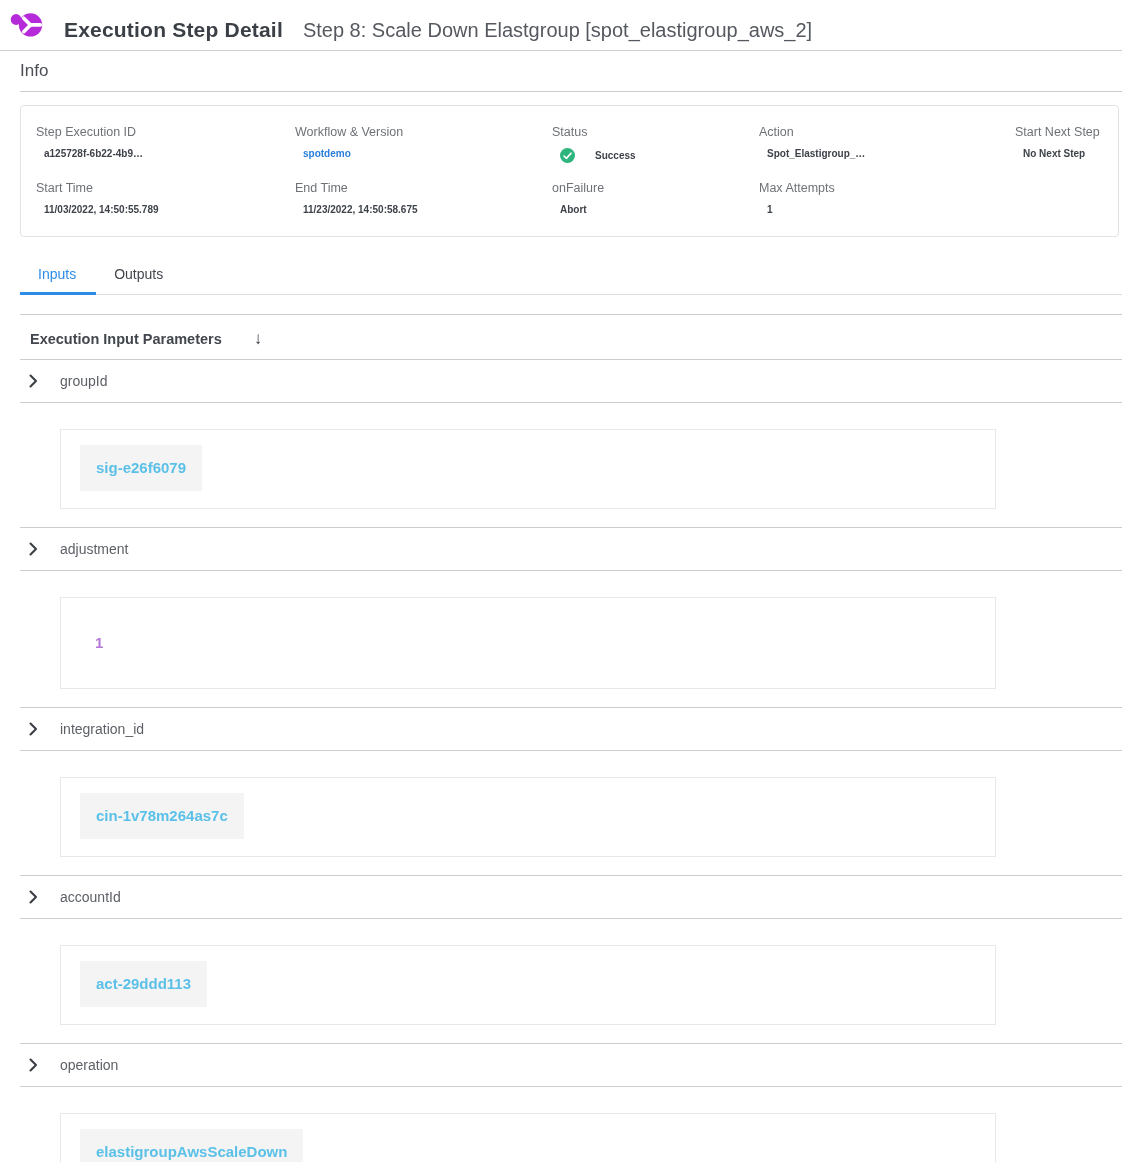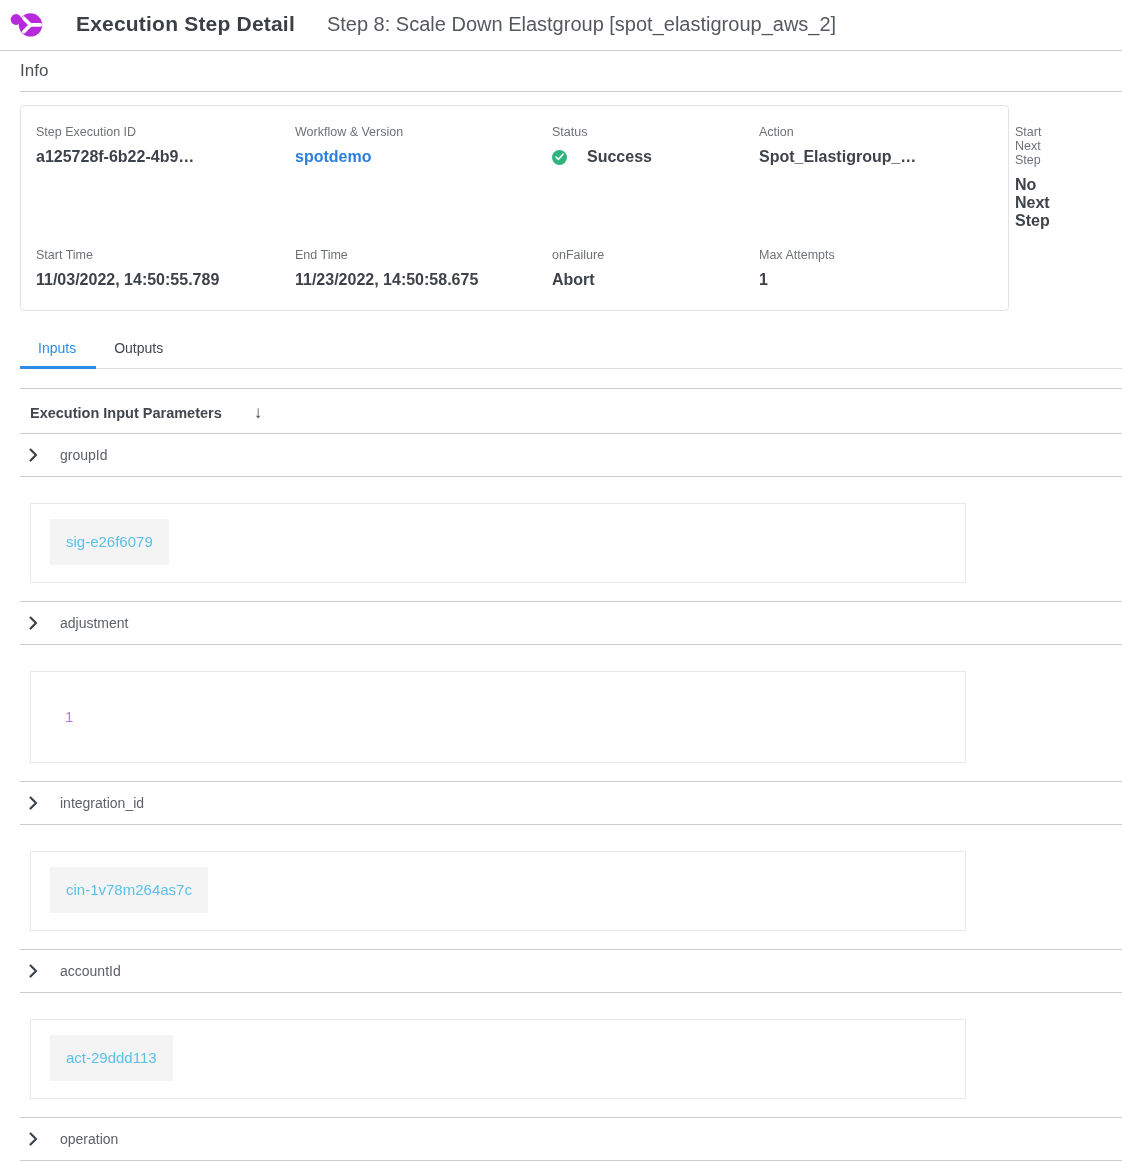--- a/index.html
+++ b/index.html
@@ -1,37 +1,37 @@
 <!DOCTYPE html>
 <html><head>
 <meta charset="utf-8">
 <style>
   * { margin:0; padding:0; box-sizing:border-box; }
   body { font-family:"Liberation Sans","DejaVu Sans",sans-serif; background:#fff; }
   .page { width:1122px; height:1162px; background:#fff; overflow:hidden; }
 
   
-  .top-header { display:flex; align-items:center; gap:32px; padding:6px 0 8px 8px;
+  .top-header { display:flex; align-items:flex-end; gap:20px; padding:6px 0 8px 8px;
                 border-bottom:1px solid #cfcfcf; }
   .logo { width:36px; height:36px; flex:0 0 auto; }
   .page-title { font-size:21px; font-weight:700; color:#3b3f46; letter-spacing:.2px; }
   .page-subtitle { font-size:20px; font-weight:400; color:#55585f; }
 
   .content { padding-left:20px; }
 
   
   .info-heading { margin-top:10px; font-size:17px; color:#4b4f55; }
   .divider { height:1px; background:#cdcdcd; }
   .info-divider { margin-top:10px; }
 
-  .info-card { margin-top:13px; width:989px; border:1px solid #e3e3e3; border-radius:4px;
+  .info-card { margin-top:13px; width:1099px; border:1px solid #e3e3e3; border-radius:4px;
                padding:19px 0 21px 15px; display:grid;
                grid-template-columns:259px 257px 207px 256px 1fr; row-gap:18px; }
   .field .flabel { font-size:12.5px; color:#6e7277; margin-bottom:9px; }
-  .field .fvalue { font-size:16px; font-weight:600; color:#3e4249; }
+  .field .fvalue { font-size:10px; font-weight:600; color:#3e4249;margin-left:8px; }
   .field .fvalue.link { color:#2a7fdb; font-weight:600; cursor:pointer; }
   .status-value { display:flex; align-items:center; gap:20px; }
   .check-circle { width:15px; height:15px; border-radius:50%; background:#2eb57e;
                   display:inline-flex; align-items:center; justify-content:center; }
   .check-circle svg { display:block; }
 
   
   .tab-bar { margin-top:29px; display:flex; border-bottom:1px solid #dcdcdc; width:1102px; }
   .tab { padding:0 20px 10px 18px; font-size:14px; color:#42464d; cursor:pointer;
          border-bottom:3px solid transparent; margin-bottom:-1px; }
@@ -43,21 +43,21 @@
   .params-title { font-size:14.5px; font-weight:700; color:#42464d; }
   .arrow-down { font-size:17px; font-weight:700; color:#33373d; cursor:pointer; line-height:1; }
   .params-divider { margin-top:12px; width:1102px; }
 
   .section-separator { width:1102px; }
   .section-header { display:flex; align-items:center; gap:20px; height:42px; padding-left:6px; cursor:pointer;text-align:right; }
   .chevron { display:inline-flex; }
   .section-name { font-size:14px; color:#5d6167; }
   .section-divider { width:1102px; }
 
-  .value-box { margin:26px 0 18px 10px; width:936px; border:1px solid #e8e8e8; }
+  .value-box { margin:26px 0 18px 40px; width:936px; border:1px solid #e8e8e8;font-weight:bold; }
   .value-box.chip-box { padding:15px 0 17px 19px; }
   .value-box.number-box { padding:36px 0 36px 34px; }
   .chip { display:inline-block; background:#f4f4f4; padding:14px 16px 15px 16px;
           font-size:15px; color:#5bc0e7; }
   .number-val { font-size:15px; color:#b678d8; }
   .value-box.cut { margin-bottom:0; border-bottom:none; }
 </style>
 </head>
 <body>
 

